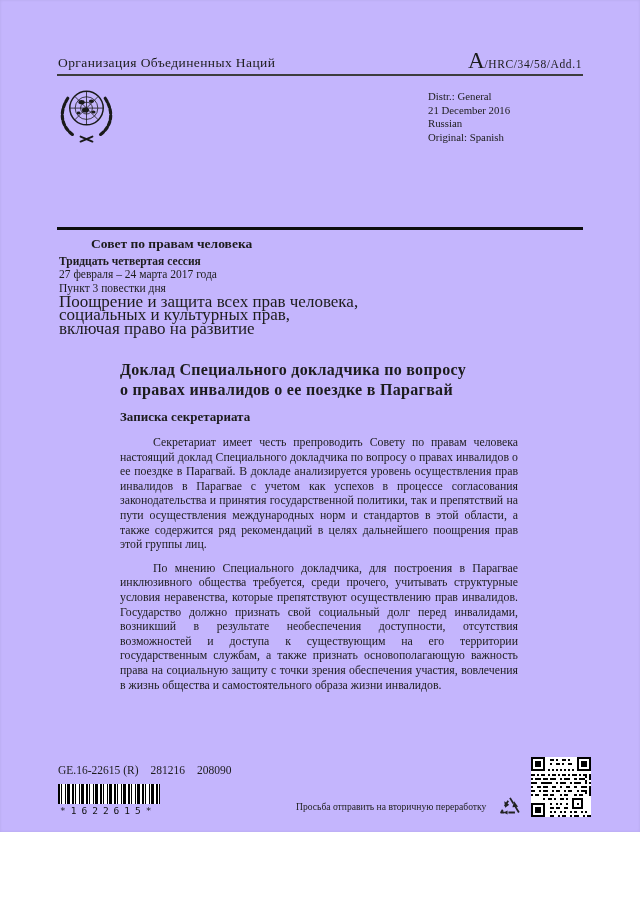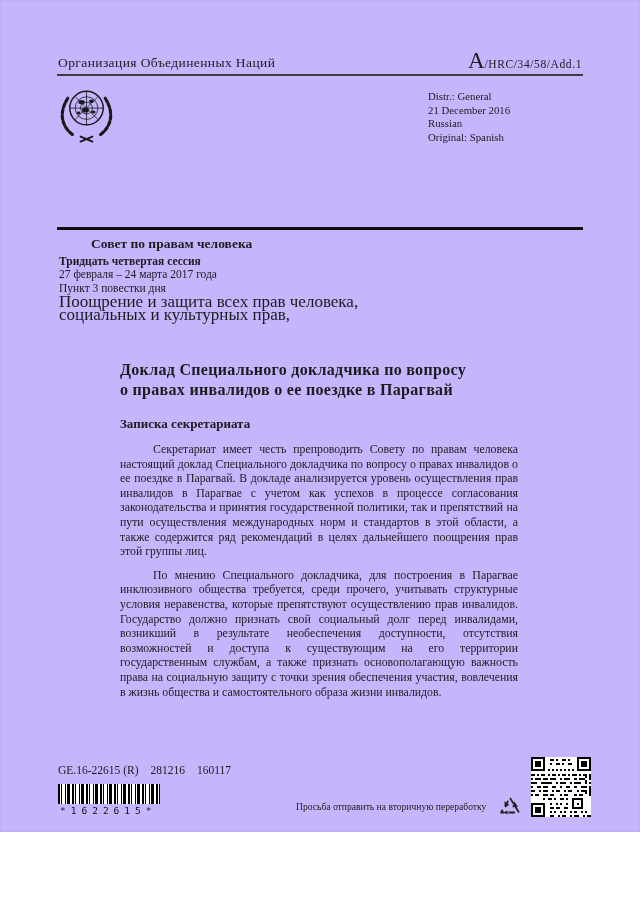--- a/index.html
+++ b/index.html
@@ -22,21 +22,21 @@
   
   .rule-session { position:absolute; left:57px; right:57px; top:227px; height:3px; background:#0e0e0e; }
   .session { position:absolute; left:59px; top:236px; width:300px; }
   .council { font-size:13.5px; font-weight:bold; margin-bottom:3px;margin-left:32px; }
   .session-name { font-size:11.5px; font-weight:bold; line-height:13.4px; }
   .session-line { font-size:11.5px; line-height:13.4px; }
   .agenda-bold { font-size:17px; font-weight:normal; line-height:13.2px; }
   
   .content { position:absolute; left:120px; top:360px; width:398px; }
   .doc-title { font-size:16px; font-weight:bold; line-height:20px; letter-spacing:.3px; }
-  .subtitle { margin-top:16px; font-size:13px; font-weight:bold; }
+  .subtitle { margin-top:9px; font-size:13px; font-weight:bold; }
   .para { margin-top:10px; font-size:11.8px; line-height:14.6px; text-align:justify; text-indent:33px;font-family:Liberation Serif, serif; }
   .para + .para { margin-top:9px; }
   
   .ge-line { position:absolute; left:58px; top:764px; font-size:11.5px; }
   .ge-line span { margin-right:12px;margin-top:12px; }
   .barcode {
     position:absolute; left:58px; top:784px; width:102px; height:20px;
     background:repeating-linear-gradient(90deg,
       #000 0px,#000 2px,#fff 2px,#fff 3px,
       #000 3px,#000 4px,#fff 4px,#fff 7px,
@@ -97,34 +97,35 @@
   </div>
 
   <div class="rule-session"></div>
   <div class="session">
     <div class="council">Совет по правам человека</div>
     <div class="session-name">Тридцать четвертая сессия</div>
     <div class="session-line">27 февраля – 24 марта 2017 года</div>
     <div class="session-line">Пункт 3 повестки дня</div>
     <div class="agenda-bold">Поощрение и защита всех прав человека,</div>
     <div class="agenda-bold">социальных и культурных прав,</div>
+    <div class="agenda-bold">включая право на развитие</div>
   </div>
 
   <div class="content">
     <div class="doc-title">
       <div>Доклад Специального докладчика по вопросу</div>
       <div>о правах инвалидов о ее поездке в Парагвай</div>
     </div>
     <div class="subtitle">Записка секретариата</div>
     <p class="para">Секретариат имеет честь препроводить Совету по правам человека настоящий доклад Специального докладчика по вопросу о правах инвалидов о ее поездке в Парагвай. В докладе анализируется уровень осуществления прав инвалидов в Парагвае с учетом как успехов в процессе согласования законодательства и принятия государственной политики, так и препятствий на пути осуществления международных норм и стандартов в этой области, а также содержится ряд рекомендаций в целях дальнейшего поощрения прав этой группы лиц.</p>
     <p class="para">По мнению Специального докладчика, для построения в Парагвае инклюзивного общества требуется, среди прочего, учитывать структурные условия неравенства, которые препятствуют осуществлению прав инвалидов. Государство должно признать свой социальный долг перед инвалидами, возникший в результате необеспечения доступности, отсутствия возможностей и доступа к существующим на его территории государственным службам, а также признать основополагающую важность права на социальную защиту с точки зрения обеспечения участия, вовлечения в жизнь общества и самостоятельного образа жизни инвалидов.</p>
   </div>
 
   <div class="ge-line">
-    <span>GE.16-22615 (R)</span><span>281216</span><span>160117</span>
+    <span>GE.16-22615 (R)</span><span>281216</span><span>208090</span>
   </div>
   <div class="barcode"></div>
   <div class="barcode-text">*1622615*</div>
   <div class="recycle-note">Просьба отправить на вторичную переработку</div>
   <div class="recycle-icon">
     <svg viewBox="0 0 32 32" width="26" height="28" aria-hidden="true">
       <path d="M16 6 L27 24 H5 Z" fill="none" stroke="#222" stroke-width="2.2" stroke-dasharray="8 5" stroke-linejoin="round"></path>
       <g fill="#222">
         <path d="M21 10 l5 7 -7 .5 z"></path>
         <path d="M13 21.5 v5 l-5 -2.5 z"></path>

